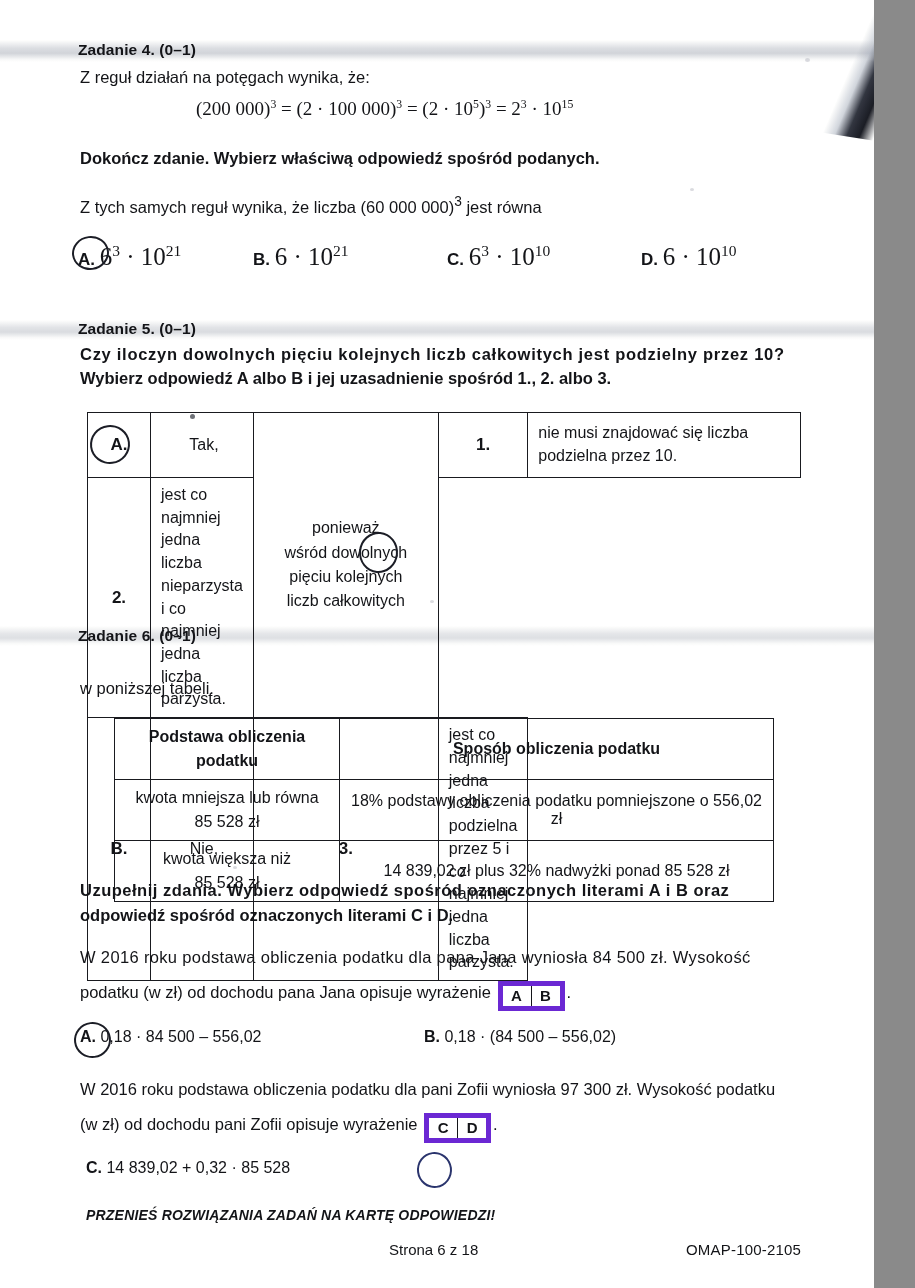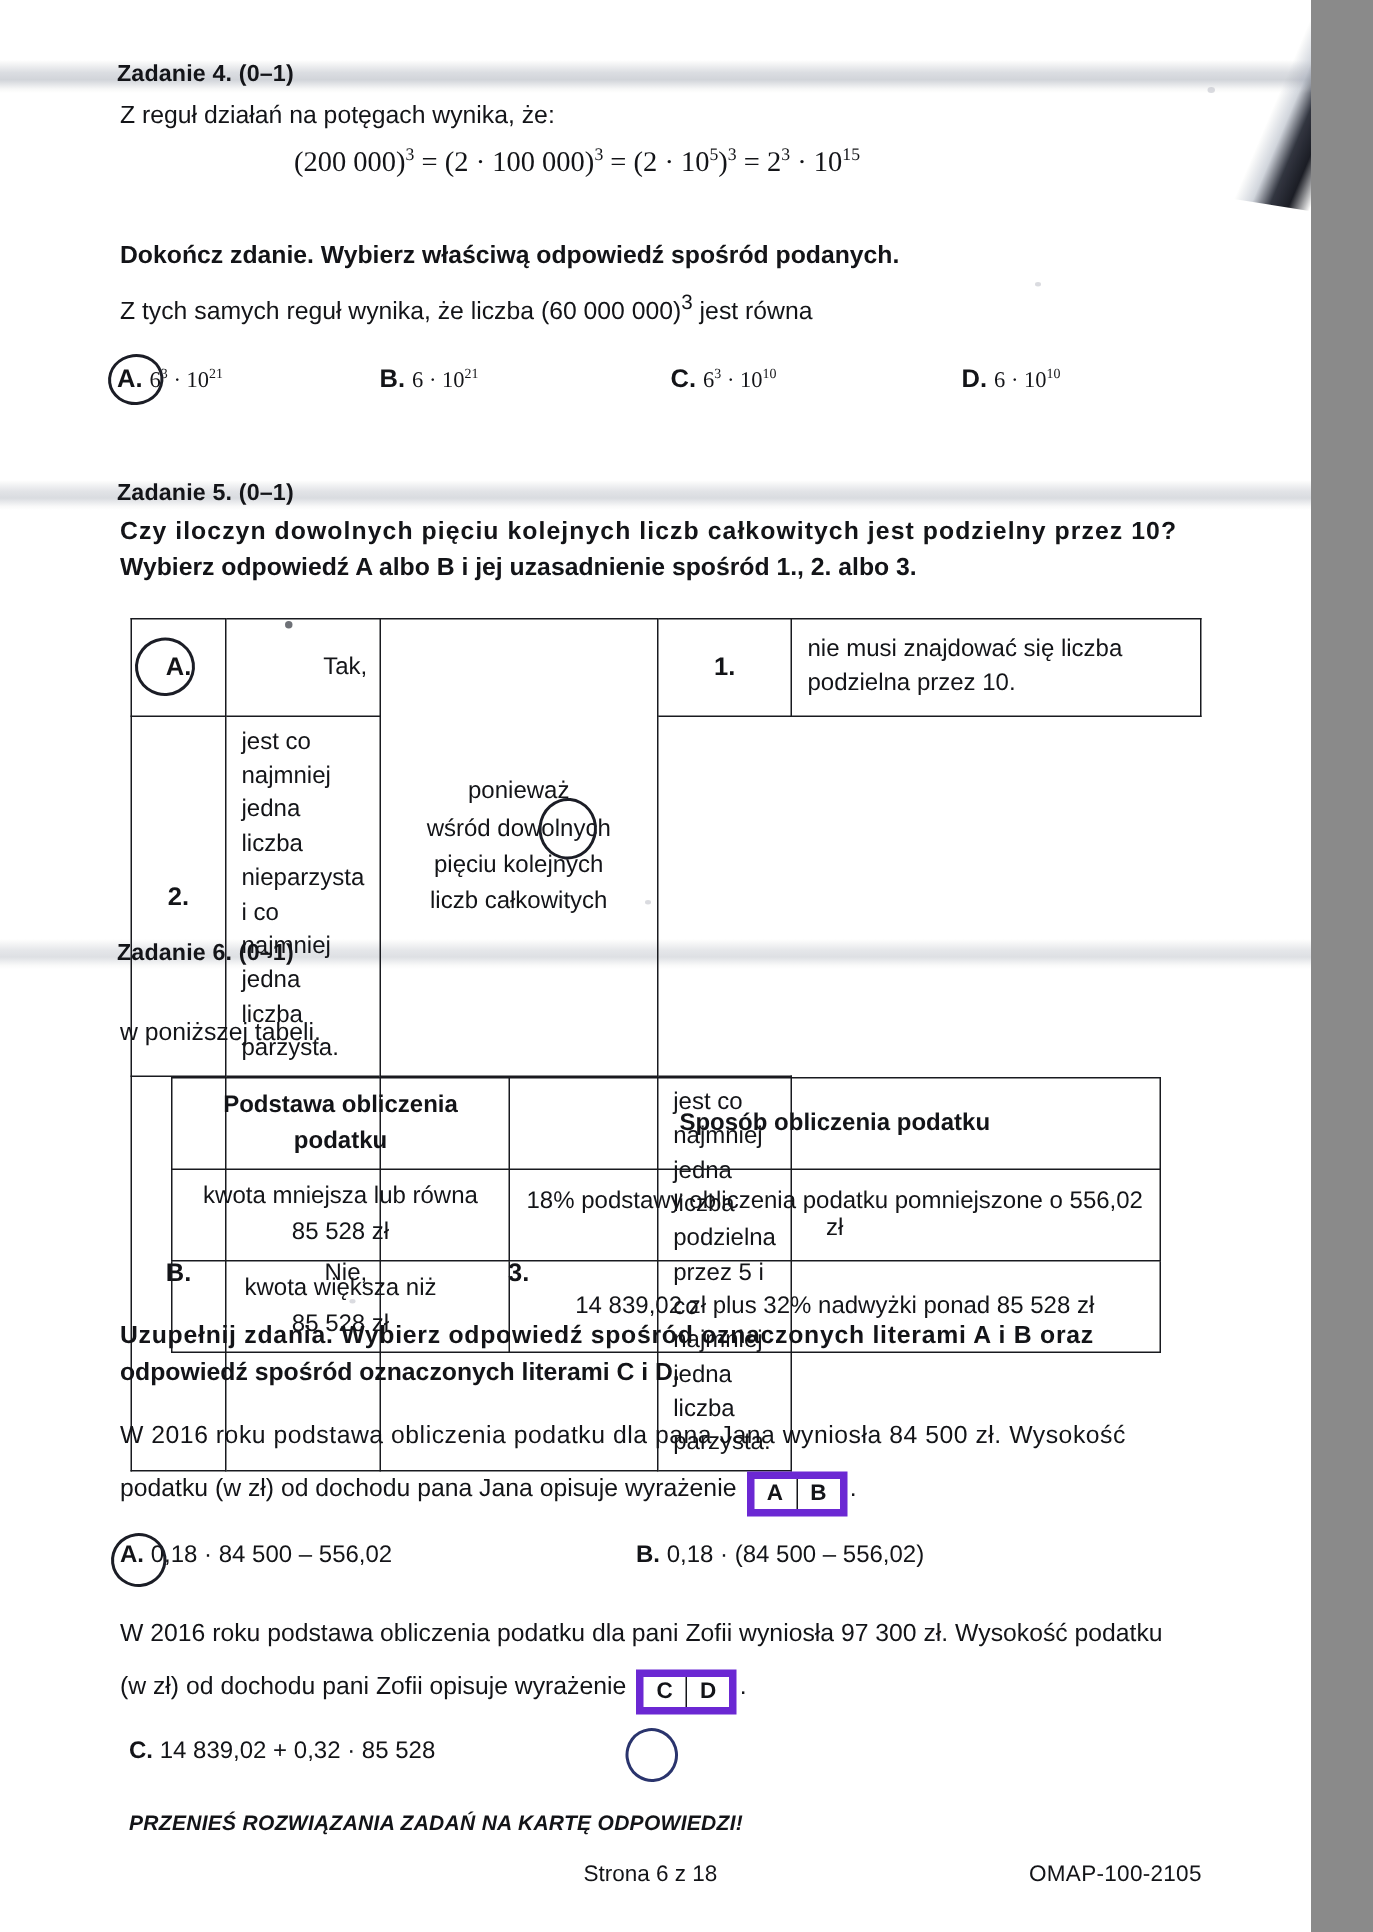--- a/index.html
+++ b/index.html
@@ -92,21 +92,21 @@
     position: absolute;
     font-size: 17px;
     white-space: nowrap;
   }
   .opt .lt {
     font-weight: bold;
     font-family: "Liberation Sans", sans-serif;
   }
   .opt .expr {
     font-family: "Liberation Serif", serif;
-    font-size: 15px;
+    font-size: 25px;
   }
   .opt-sans {
     position: absolute;
     font-size: 16px;
     white-space: nowrap;
   }
   .opt-sans .lt { font-weight: bold; }
 
   
   .pen {
@@ -123,21 +123,21 @@
     position: absolute;
     border-collapse: collapse;
     font-size: 16px;
   }
   .tbl td {
     border: 1px solid #1b1c21;
     padding: 4px 8px;
     vertical-align: middle;
   }
   .t5 td.letter  { width: 44px;  text-align: center; font-weight: bold; font-size: 17px; }
-  .t5 td.yesno   { width: 60px;  text-align: right; padding-left: 12px; }
+  .t5 td.yesno   { width: 60px;  text-align: center; padding-left: 12px; }
   .t5 td.reason  { width: 168px; text-align: center; line-height: 1.52; }
   .t5 td.num     { width: 46px;  text-align: center; font-weight: bold; font-size: 17px; }
   .t5 td.just    { text-align: left; line-height: 1.42; padding: 6px 10px; }
 
   .t6 td { padding: 6px 8px; }
   .t6 td.head { font-weight: bold; text-align: center; line-height: 1.55; }
   .t6 td.basis { width: 208px; text-align: center; line-height: 1.5; }
   .t6 td.method { text-align: center; }
 
   
@@ -184,21 +184,21 @@
   <div class="speck" style="left:190px;top:414px;width:5px;height:5px;background:#4a4d55;opacity:.8;"></div>
   <div class="speck" style="left:430px;top:600px;width:4px;height:3px;"></div>
   <div class="speck" style="left:233px;top:866px;width:4px;height:3px;"></div>
 
   <div class="hd" style="left:78px;top:41px;">Zadanie 4. (0–1)</div>
 
   <div class="body-line" style="left:80px;top:68px;">Z reguł działań na potęgach wynika, że:</div>
 
   <div class="math" style="left:196px;top:98px;">(200 000)<sup>3</sup> = (2 · 100 000)<sup>3</sup> = (2 · 10<sup>5</sup>)<sup>3</sup> = 2<sup>3</sup> · 10<sup>15</sup></div>
 
-  <div class="bold-line" style="left:80px;top:161px;">Dokończ zdanie. Wybierz właściwą odpowiedź spośród podanych.</div>
+  <div class="bold-line" style="left:80px;top:149px;">Dokończ zdanie. Wybierz właściwą odpowiedź spośród podanych.</div>
 
   <div class="body-line" style="left:80px;top:194px;">Z tych samych reguł wynika, że liczba (60 000 000)<sup>3</sup> jest równa</div>
 
   <div class="opt" style="left:78px;top:243px;">
     <span class="lt">A.</span>
     <span class="expr">6<sup>3</sup> · 10<sup>21</sup></span>
   </div>
   <div class="pen" style="left:72px;top:236px;width:33px;height:30px;"></div>
 
   <div class="opt" style="left:253px;top:243px;">

